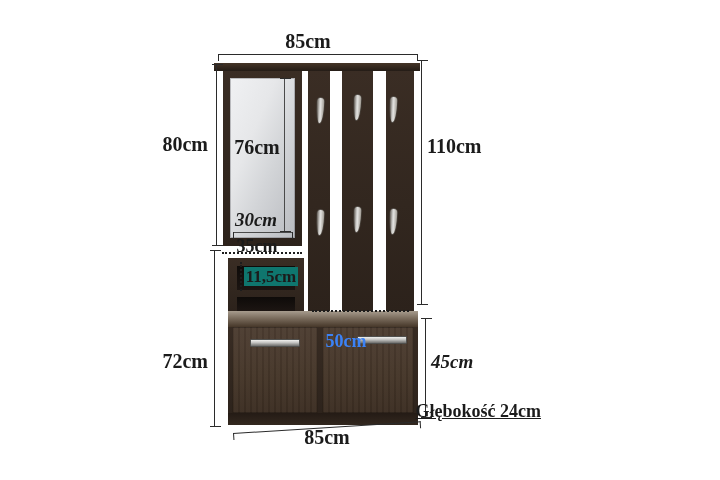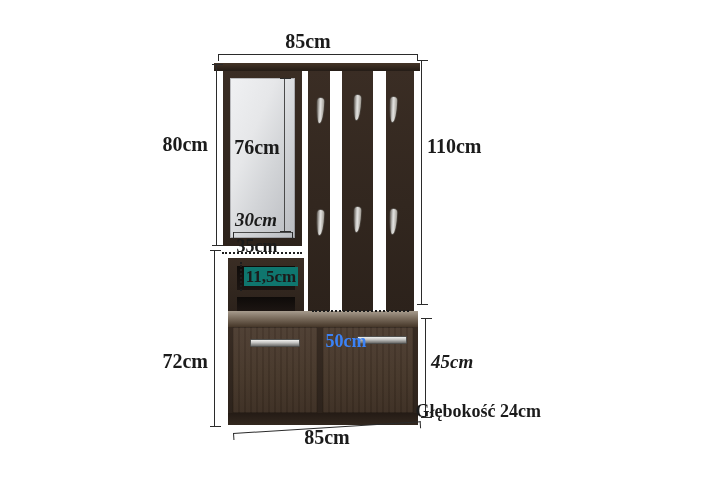--- a/index.html
+++ b/index.html
@@ -128,16 +128,16 @@
   <div class="abs dim sz17 center" style="left:244px;top:267px;width:54px;height:19px;background:#0f766e;line-height:19px;">11,5cm</div>
 
   <div class="abs dim sz20 right" style="left:156px;top:351px;width:52px;">72cm</div>
 
   <div class="abs dim sz15 center" style="left:318px;top:324px;width:56px;color:#3b82f6;margin-top:8px;">50cm</div>
 
   <div class="abs dim sz19" style="left:431px;top:352px;width:50px;">45cm</div>
 
   <div class="abs dim sz20 center" style="left:295px;top:427px;width:64px;">85cm</div>
 
-  <div class="abs dim sz18 right" style="left:380px;top:402px;width:161px;">Głębokość 24cm</div>
+  <div class="abs dim sz18 right" style="left:380px;top:402px;width:161px;text-decoration:underline;">Głębokość 24cm</div>
 
 
 </div>
 
 </body></html>

